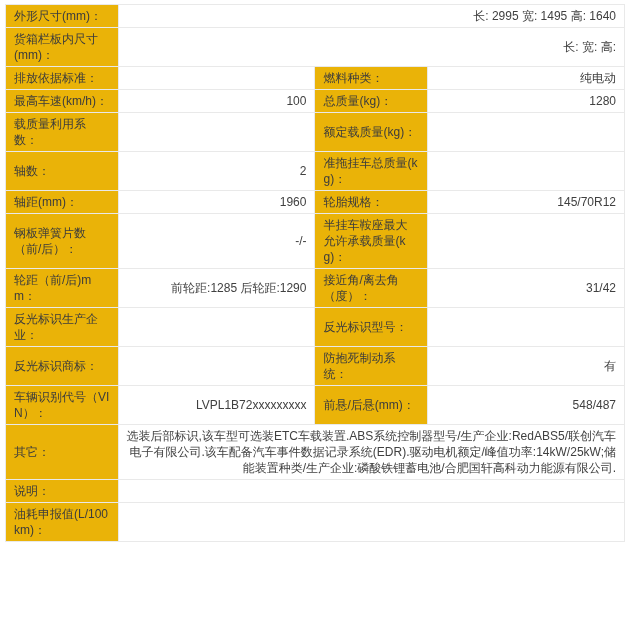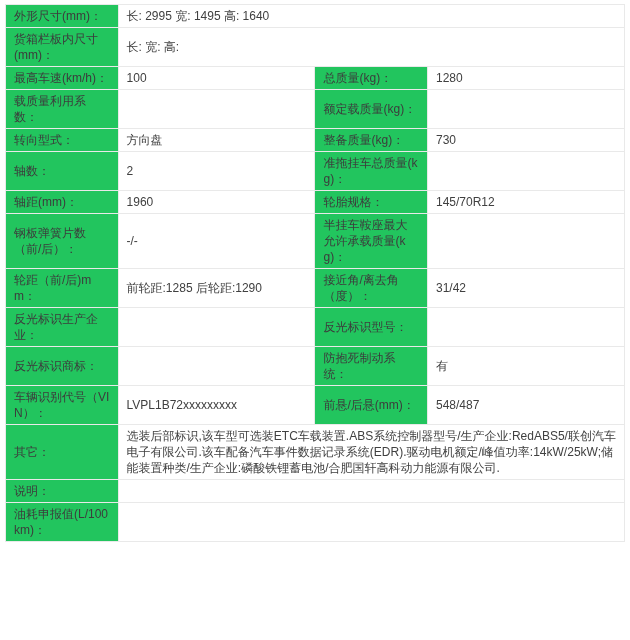--- a/index.html
+++ b/index.html
@@ -20,22 +20,22 @@
     table-layout: fixed;
   }
   td {
     border: 1px solid #e9e9e9;
     padding: 3px 8px;
     line-height: 16px;
     vertical-align: middle;
     overflow-wrap: break-word;
     word-break: break-all;
   }
-  .lbl { background: #22c55e; color: #3c3c3c; margin-top: 25px; }
-  .val { background: #ffffff; color: #404040; }
+  .lbl { background: #eab308; color: #3c3c3c; margin-top: 25px; }
+  .val { background: #ffffff; color: #404040; text-align: right; }
   .spec .c1 { width: 112px; }
   .spec .c2 { width: 196px; }
   .spec .c3 { width: 112px; }
   .spec .c4 { width: 196px; }
 </style>
 </head>
 <body>
 
 <div class="page">
 
@@ -49,36 +49,36 @@
     <tbody>
         <tr>
       <td class="lbl">外形尺寸(mm)：</td>
       <td class="val" colspan="3">长: 2995 宽: 1495 高: 1640</td>
     </tr>
     <tr>
       <td class="lbl">货箱栏板内尺寸(mm)：</td>
       <td class="val" colspan="3">长: 宽: 高:</td>
     </tr>
     <tr>
+      <td class="lbl">排放依据标准：</td>
+      <td class="val"></td>
+      <td class="lbl">燃料种类：</td>
+      <td class="val">纯电动</td>
+    </tr>
+    <tr>
       <td class="lbl">最高车速(km/h)：</td>
       <td class="val">100</td>
       <td class="lbl">总质量(kg)：</td>
       <td class="val">1280</td>
     </tr>
     <tr>
       <td class="lbl">载质量利用系数：</td>
       <td class="val"></td>
       <td class="lbl">额定载质量(kg)：</td>
       <td class="val"></td>
-    </tr>
-    <tr>
-      <td class="lbl">转向型式：</td>
-      <td class="val">方向盘</td>
-      <td class="lbl">整备质量(kg)：</td>
-      <td class="val">730</td>
     </tr>
     <tr>
       <td class="lbl">轴数：</td>
       <td class="val">2</td>
       <td class="lbl">准拖挂车总质量(kg)：</td>
       <td class="val"></td>
     </tr>
     <tr>
       <td class="lbl">轴距(mm)：</td>
       <td class="val">1960</td>

